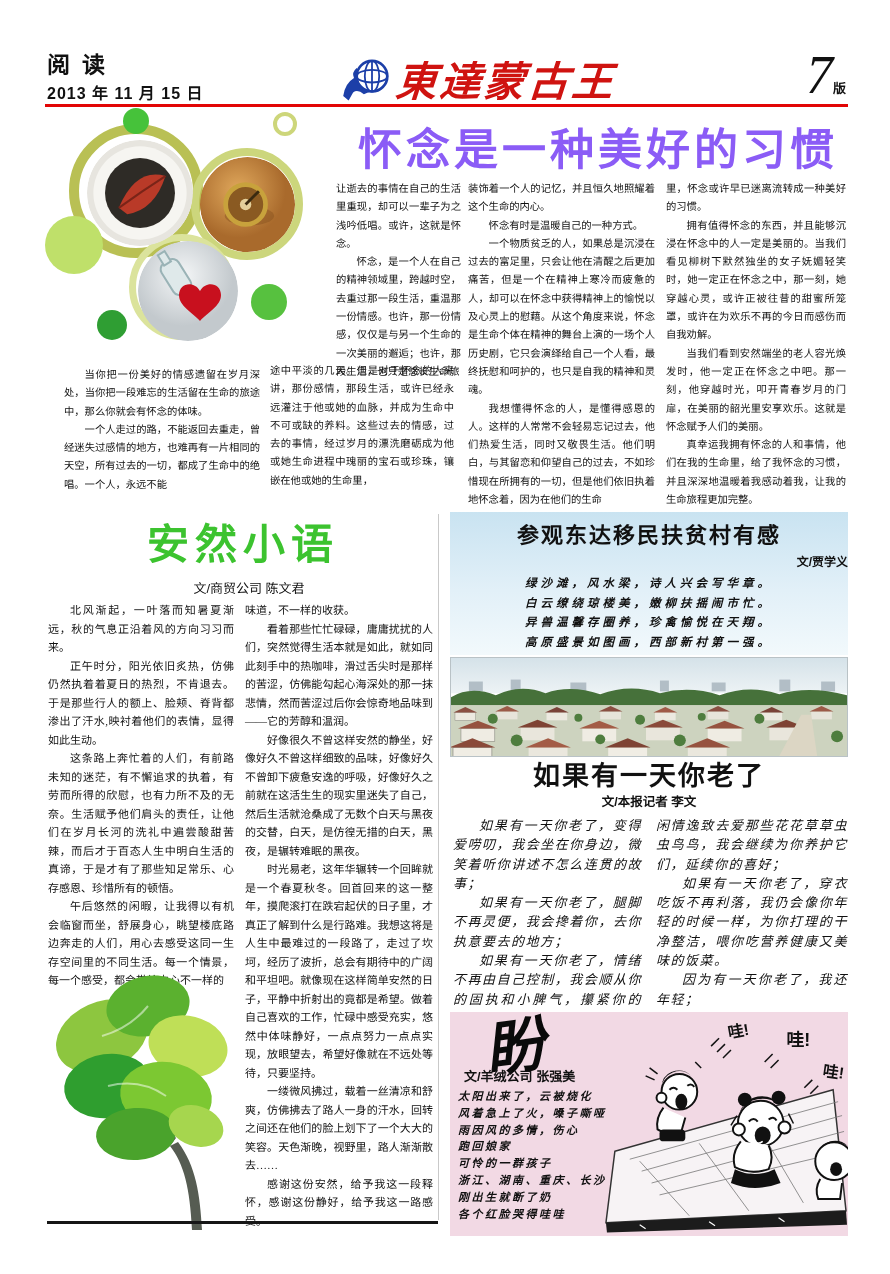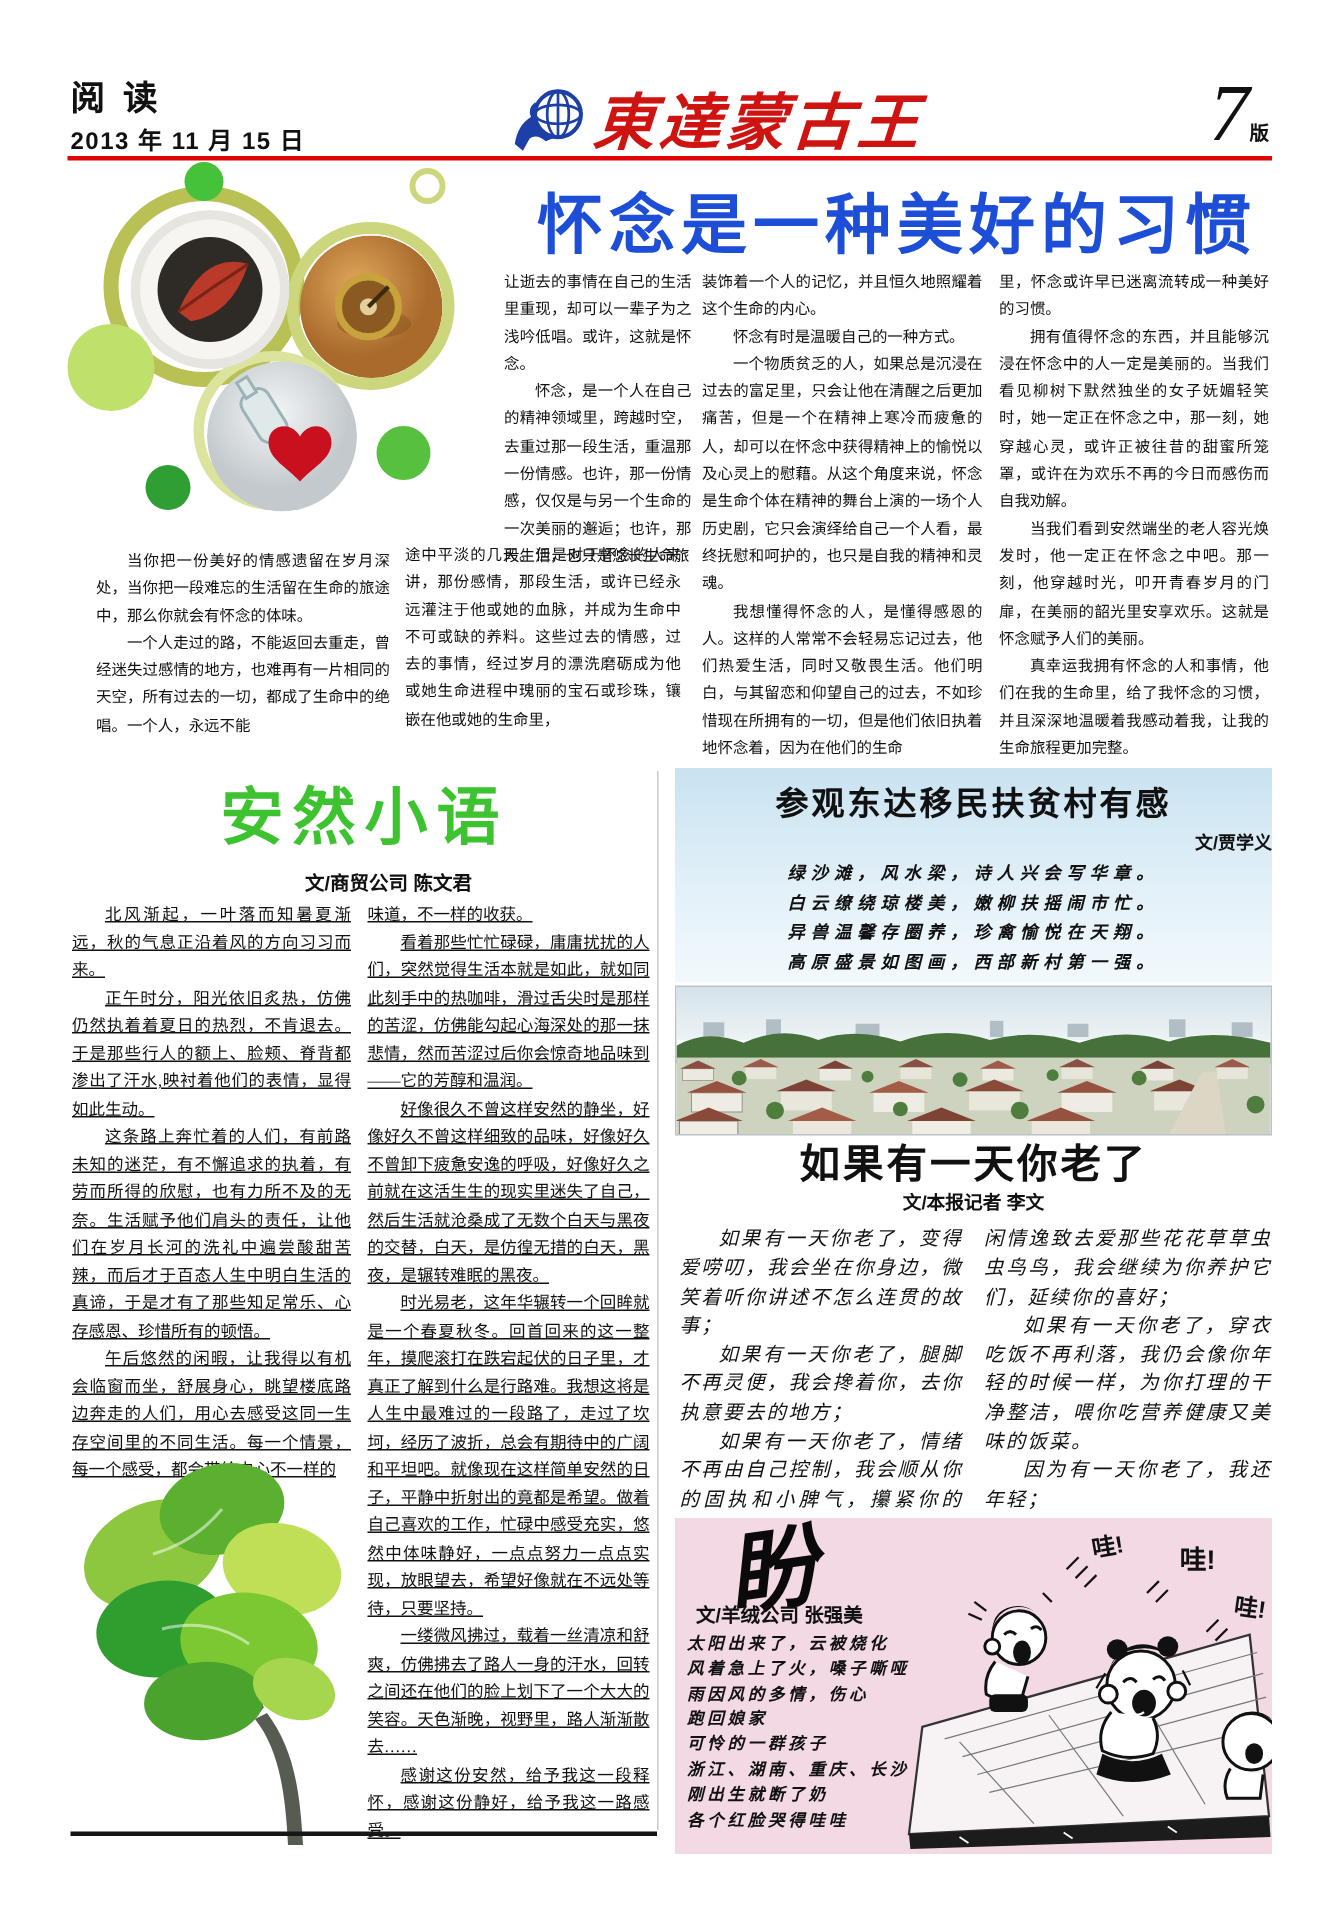--- a/index.html
+++ b/index.html
@@ -16,21 +16,21 @@
   .hd-logo svg { width:54px; height:52px; }
   .hd-mast { font-size:41px; font-weight:bold; font-style:italic; color:#cf1310; letter-spacing:3px;
              transform:skewX(-4deg); margin-left:6px; white-space:nowrap; }
   .hd-page { position:absolute; right:44px; top:44px; }
   .hd-page .num { font-size:54px; font-style:italic; }
   .hd-page .unit { font-size:13px; font-weight:bold; }
   .hd-rule { position:absolute; left:45px; width:803px; top:104px; height:3px; background:#e20505; }
 
   
   .headline { position:absolute; left:358px; top:114px; font-family:"Liberation Sans",sans-serif;
-              font-weight:bold; font-size:44px; letter-spacing:4px; color:#1d4ed8; white-space:nowrap; }
+              font-weight:bold; font-size:44px; letter-spacing:4px; color:#8b5cf6; white-space:nowrap; }
   .art { font-size:10.3px; line-height:18.3px; text-align:justify; }
   .art p { text-indent:2em; }
   .art p.cont { text-indent:0; }
   #artA { position:absolute; left:336px; top:180px; width:125px; }
   #artB { position:absolute; left:270px; top:362px; width:184px; }
   #artI { position:absolute; left:64px;  top:366px; width:196px; }
   #artC { position:absolute; left:468px; top:180px; width:187px; }
   #artD { position:absolute; left:666px; top:180px; width:180px; }
 
   
@@ -46,24 +46,24 @@
   .dot4 { left:206px; top:176px; width:36px; height:36px; background:#57c13f; }
   .photo { overflow:hidden; }
   #ph1 { left:42px; top:32px; width:106px; height:106px; }
   #ph2 { left:155px; top:49px; width:95px; height:95px; }
   #ph3 { left:93px; top:133px; width:100px; height:100px; }
 
   
   #anranTitle { position:absolute; left:48px; top:510px; width:390px; text-align:center;
                 font-family:"Liberation Sans",sans-serif; font-weight:bold; font-size:42px;
                 letter-spacing:6px; color:#3cc32f; }
-  #anranBy { position:absolute; left:64px; top:578px; width:390px; text-align:center;
-             font-family:"Liberation Sans",sans-serif; font-weight:bold; font-size:13px; }
+  #anranBy { position:absolute; left:54px; top:578px; width:390px; text-align:center;
+             font-family:"Liberation Sans",sans-serif; font-weight:normal; font-size:13px; }
   .anran { font-size:11px; line-height:18.5px; text-align:justify; }
-  .anran p { text-indent:2em;text-decoration:underline; }
+  .anran p { text-indent:2em; }
   .anran p.cont { text-indent:0; }
   #anran1 { position:absolute; left:48px; top:601px; width:186px; }
   #anran2 { position:absolute; left:245px; top:601px; width:188px; }
   #tree { position:absolute; left:50px; top:958px; width:200px; height:272px; }
   #vdiv { position:absolute; left:438px; top:514px; width:1px; height:706px; background:#c9c9c9; }
   #leftRule { position:absolute; left:47px; top:1221px; width:391px; height:3px; background:#161616; }
 
   
   #visitBox { position:absolute; left:450px; top:512px; width:398px; height:143px;
               background:linear-gradient(180deg,#c9e3f1 0%,#e2f0f8 55%,#f2f9fc 100%); }

